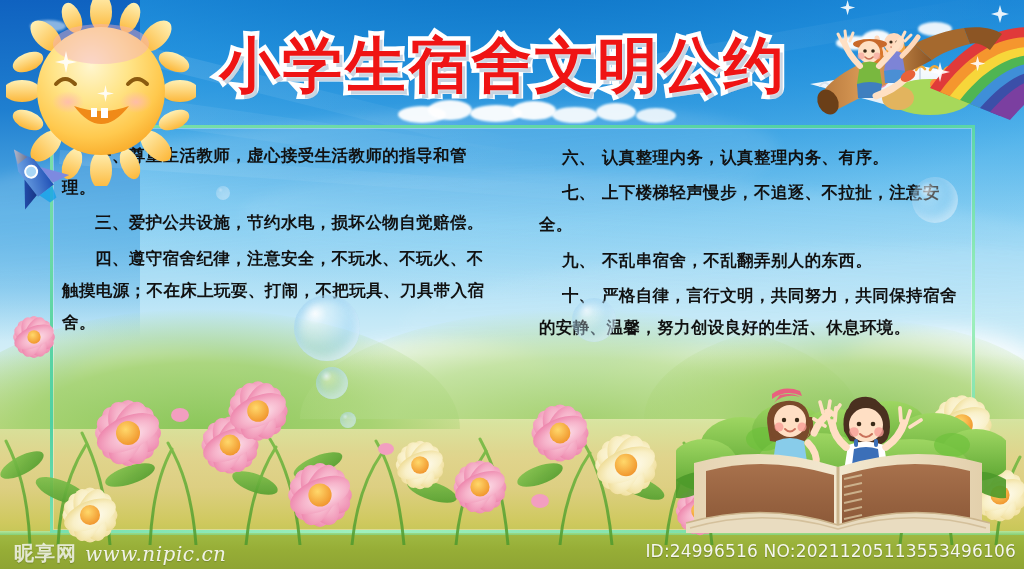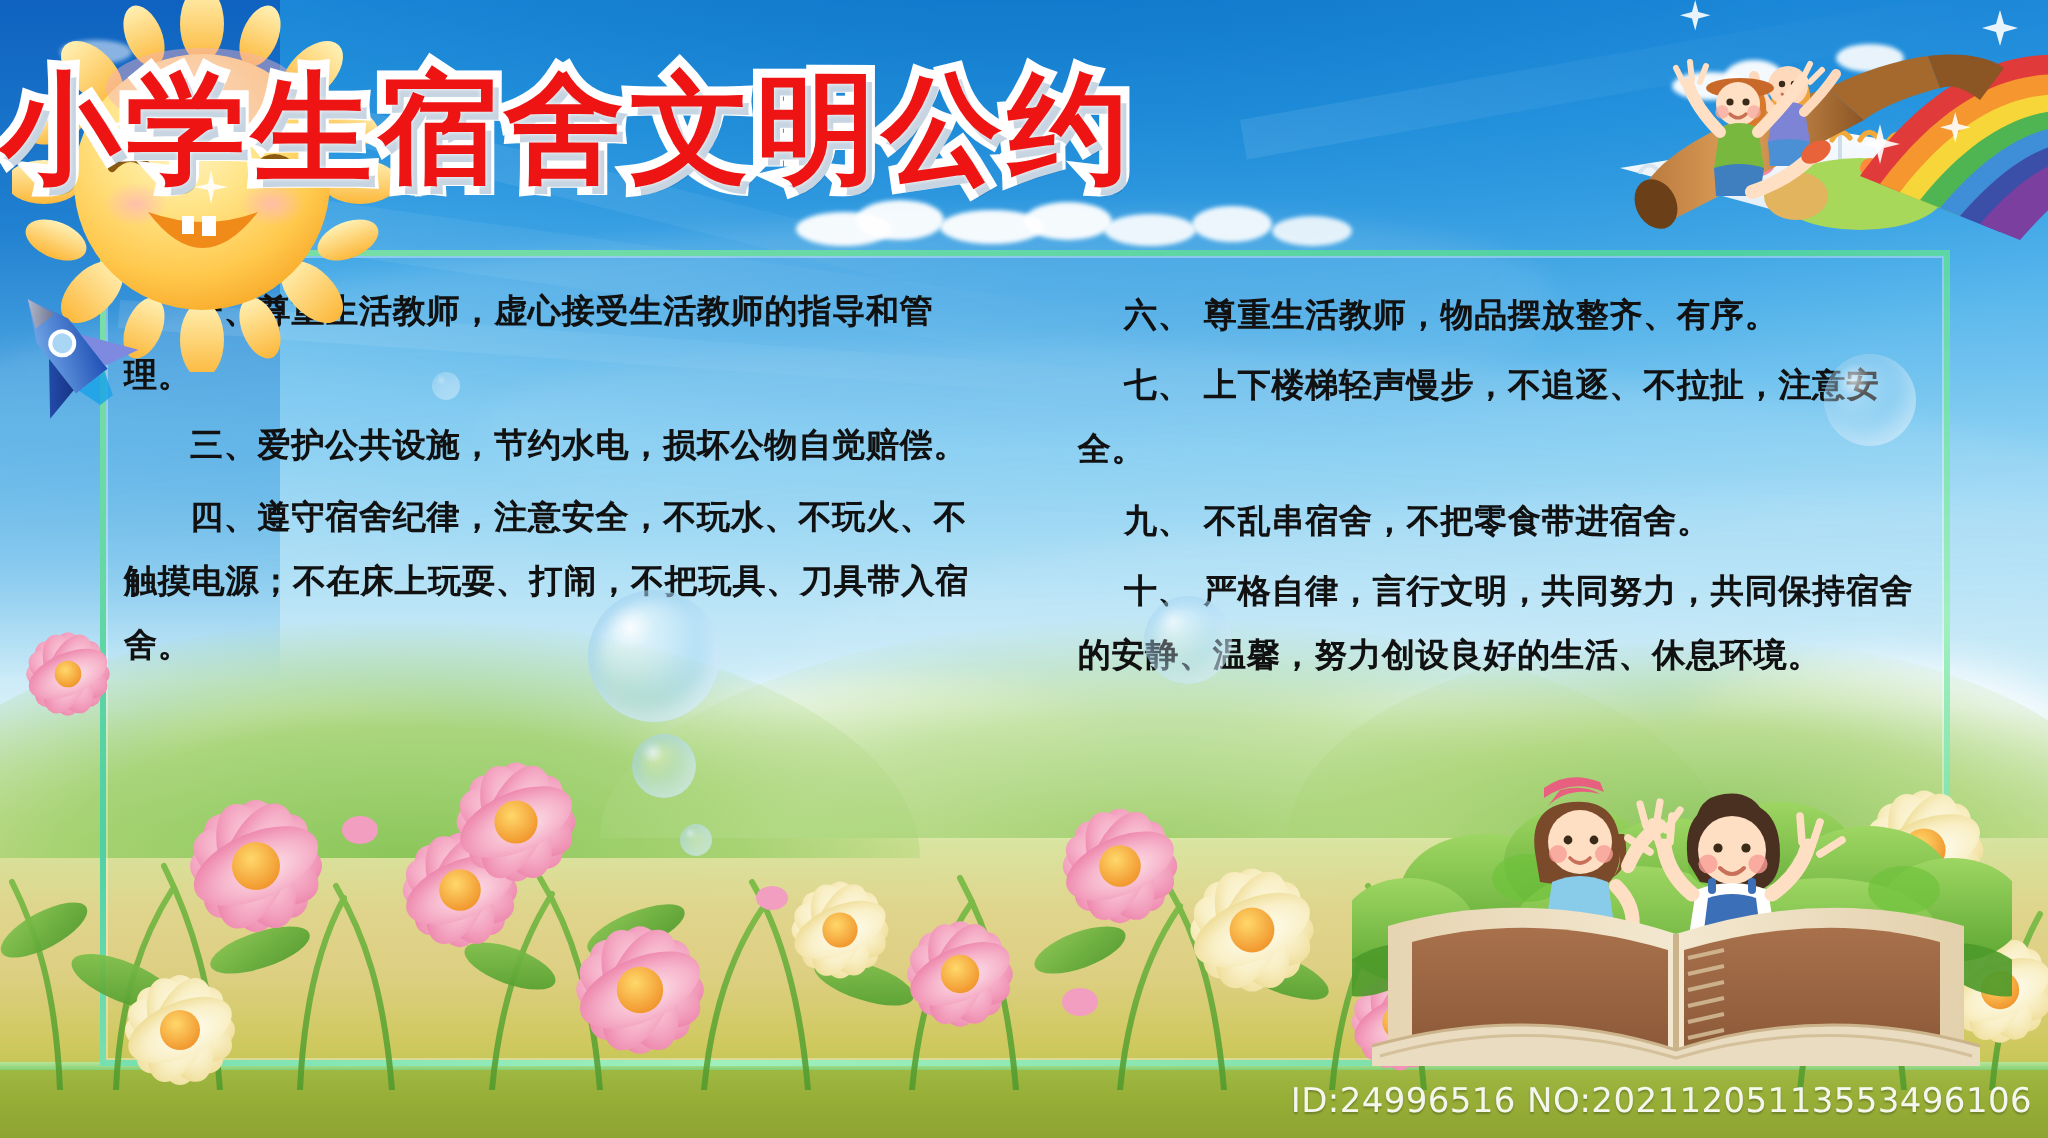--- a/index.html
+++ b/index.html
@@ -109,21 +109,21 @@
     border: 3px solid;
     border-image: linear-gradient(160deg, #7ee0a8, #4fd0a3 40%, #9ff0bd 70%, #63d39c) 1;
     box-shadow: inset 0 0 0 1px rgba(255,255,255,.35);
     pointer-events: none;
   }
 
   
   .title-wrap {
     position: absolute;
     left: 0; right: 18px; top: 34px;
-    text-align: left;
+    text-align: center;
     z-index: 30;
   }
   .title {
     display: inline-block;
     font-family: "DejaVu Sans", "Liberation Sans", sans-serif;
     font-weight: 700;
     font-size: 60px;
     line-height: 1.05;
     letter-spacing: 3px;
     color: #ef1414;
@@ -799,22 +799,26 @@
     <span class="title">小学生宿舍文明公约</span>
   </div>
 
   <div class="cols">
     <div class="col left">
       <p class="rule">一、尊重生活教师，虚心接受生活教师的指导和管理。</p>
       <p class="rule">三、爱护公共设施，节约水电，损坏公物自觉赔偿。</p>
       <p class="rule">四、遵守宿舍纪律，注意安全，不玩水、不玩火、不触摸电源；不在床上玩耍、打闹，不把玩具、刀具带入宿舍。</p>
     </div>
     <div class="col right">
-      <p class="rule">六、 尊重生活教师，物品摆放整齐、有序。</p>
+      <p class="rule">六、 认真整理内务，认真整理内务、有序。</p>
       <p class="rule">七、 上下楼梯轻声慢步，不追逐、不拉扯，注意安全。</p>
-      <p class="rule">九、 不乱串宿舍，不把零食带进宿舍。</p>
+      <p class="rule">九、 不乱串宿舍，不乱翻弄别人的东西。</p>
       <p class="rule">十、 严格自律，言行文明，共同努力，共同保持宿舍的安静、温馨，努力创设良好的生活、休息环境。</p>
     </div>
   </div>
 
+  <div class="watermark">
+    <span class="wm-logo">昵享网</span>
+    <span class="wm-url">www.nipic.cn</span>
+  </div>
   <div class="idcode">ID:24996516 NO:20211205113553496106</div>
 
 </div>
 
 </body></html>

